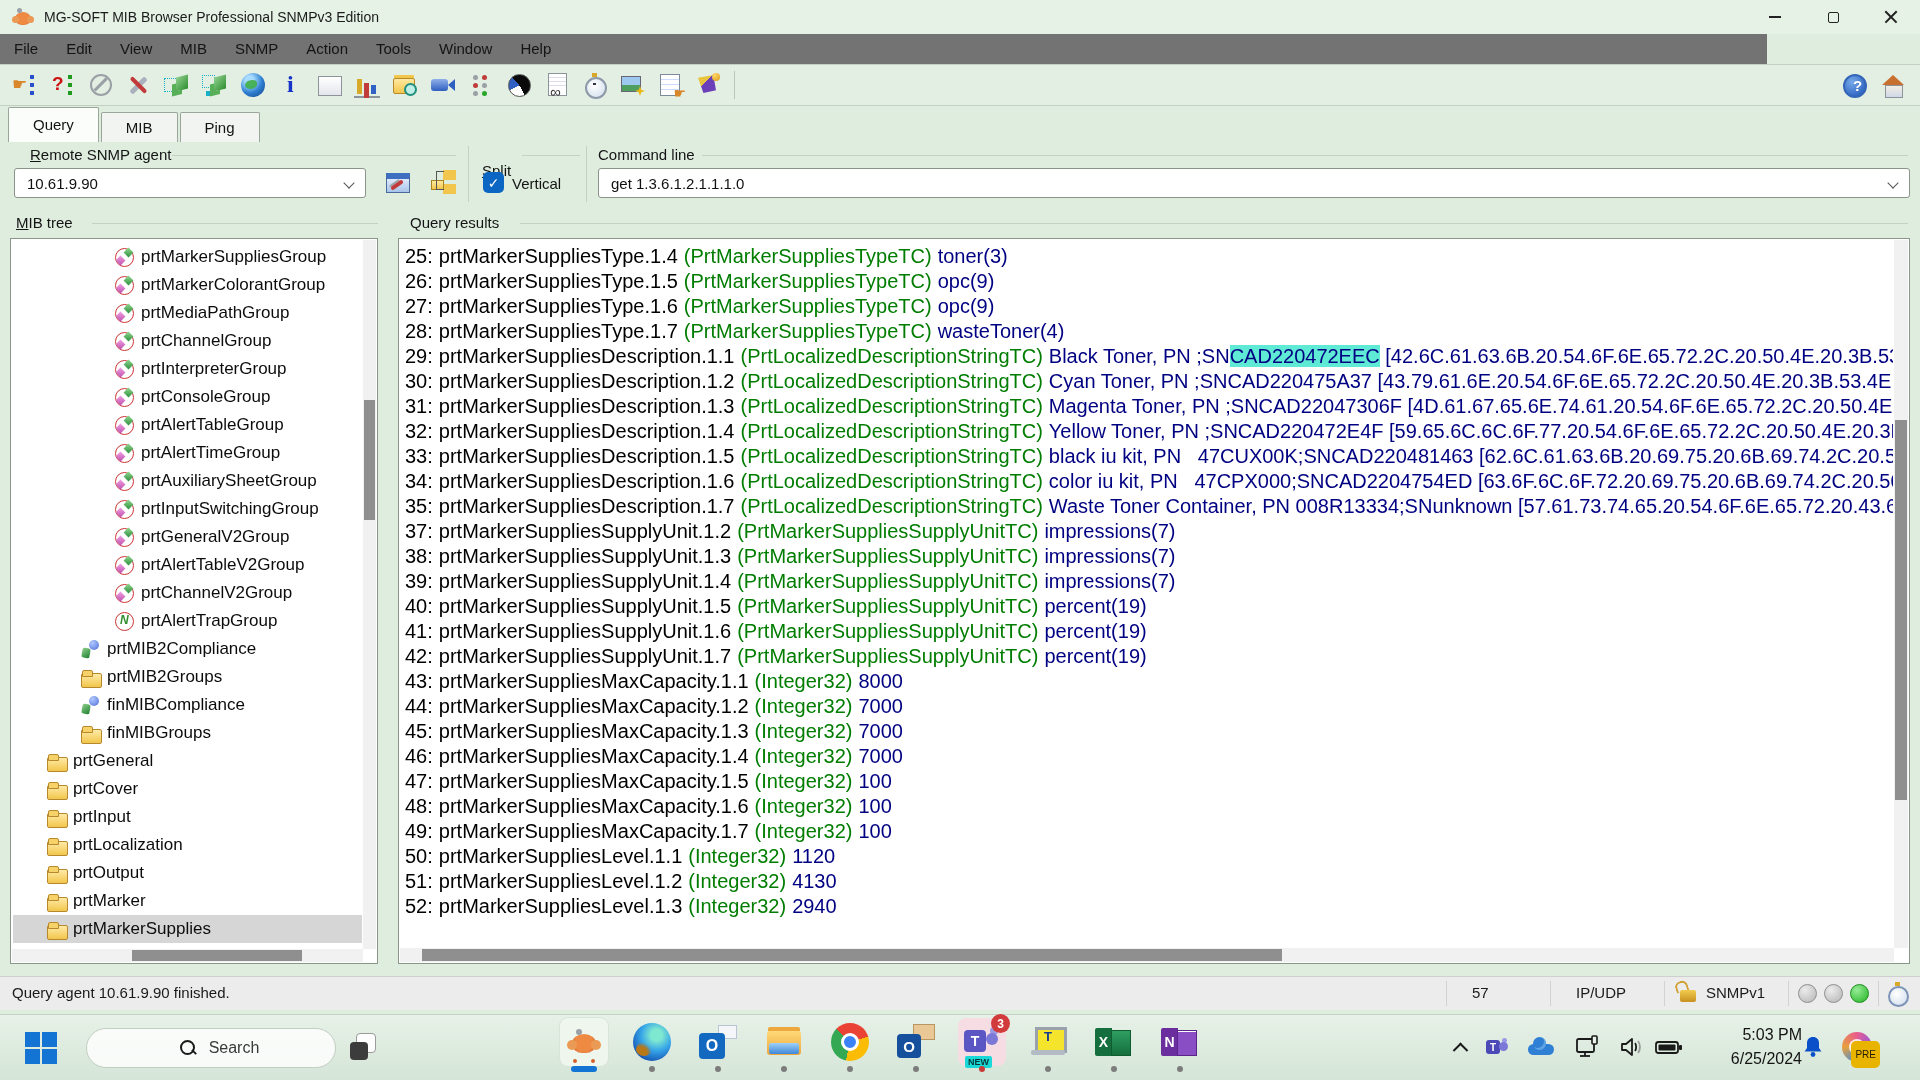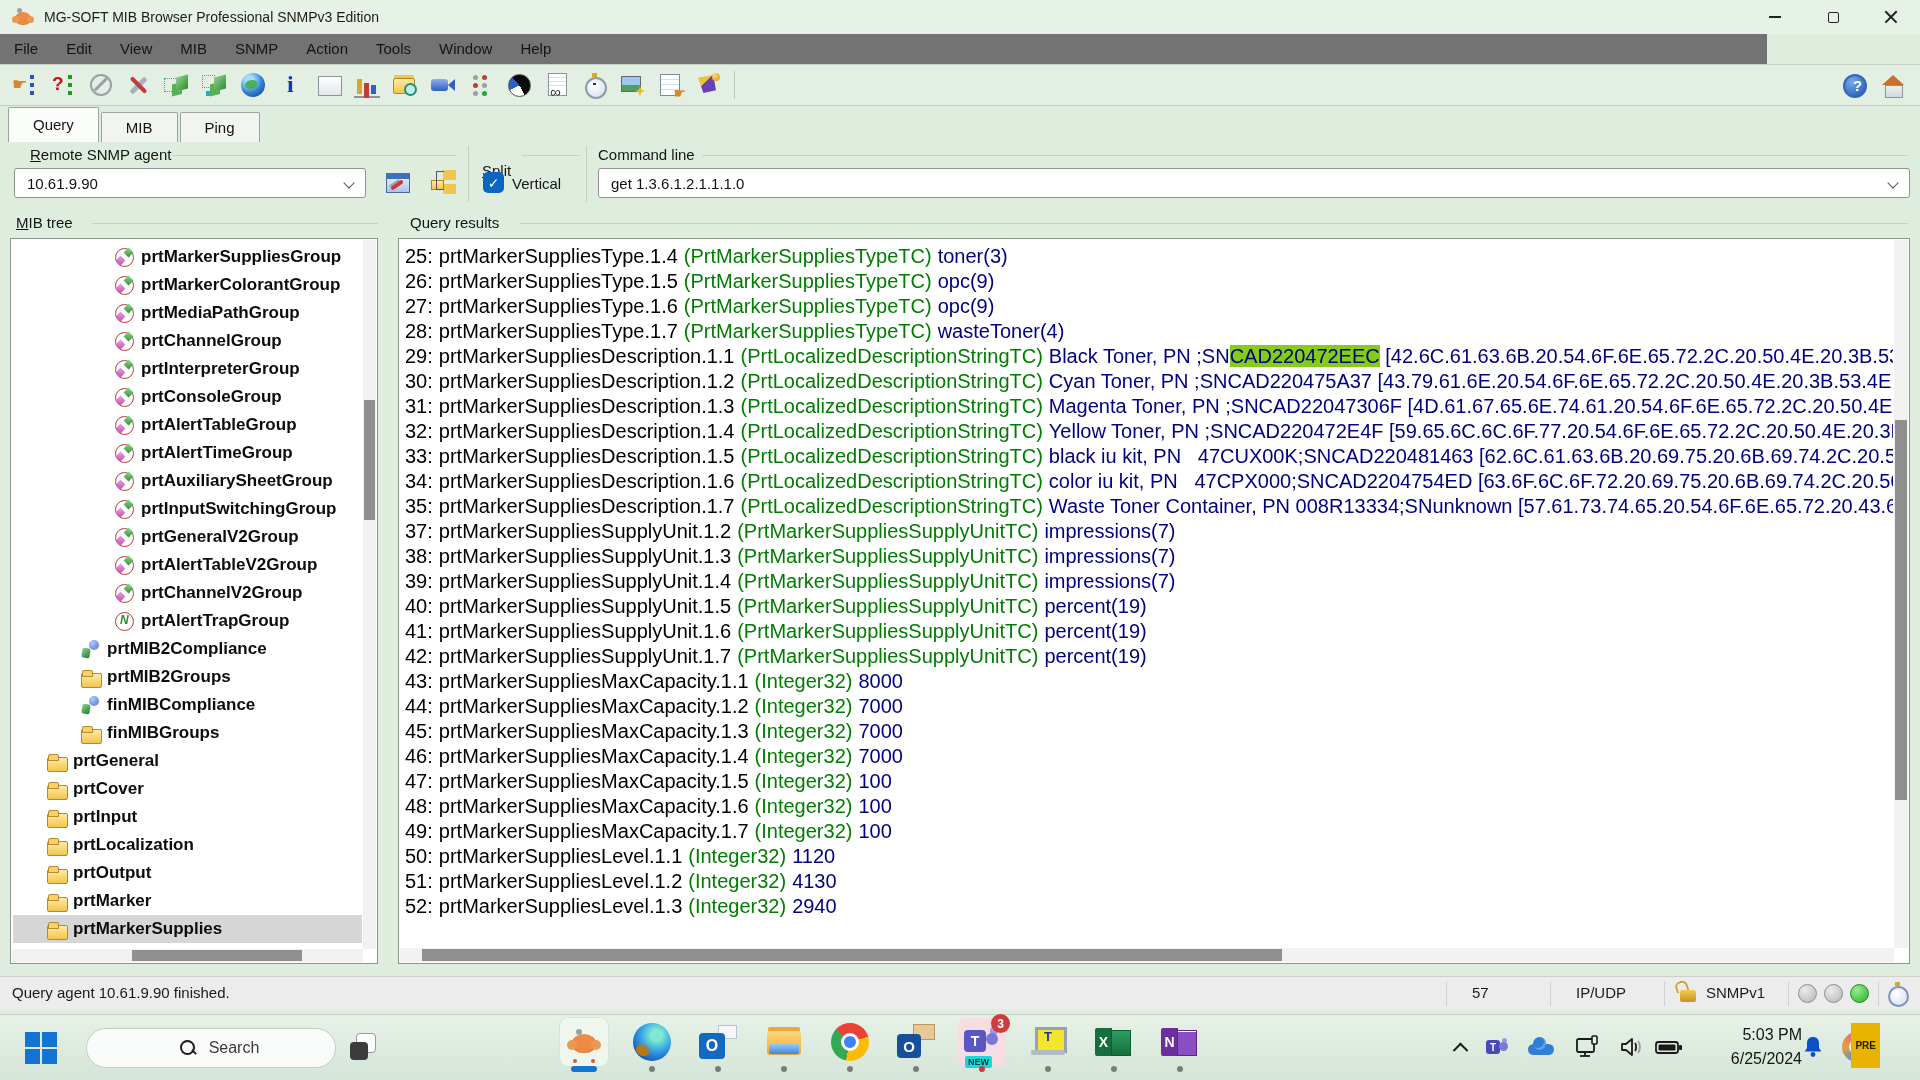--- a/index.html
+++ b/index.html
@@ -93,21 +93,21 @@
   .i-agenttree { position:relative; width:26px; height:24px; }
   .i-agenttree::before { content:""; position:absolute; left:2px; top:9px; width:11px; height:8px; background:linear-gradient(#ffe9a0,#f2c64c); border:1px solid #a8841f; box-shadow:12px -10px 0 #f2c64c, 12px 4px 0 #f2c64c; }
   .i-agenttree::after { content:""; position:absolute; left:7px; top:0px; width:7px; height:17px; border-left:1px solid #555; border-top:1px solid #555; border-bottom:1px solid #555; }
   .checkbox { position:absolute; width:21px; height:21px; background:#0a66c2; border-radius:5px; display:flex; align-items:center; justify-content:center; color:#fff; font-size:14px; }
 
   
   .mainlabels { position:absolute; left:0; top:210px; width:1920px; height:28px; }
 
   
   .panel { position:absolute; background:#fff; border:1px solid #8a968a; }
-  .treepanel { left:10px; top:238px; width:368px; height:726px;font-weight:bold; }
+  .treepanel { left:10px; top:238px; width:368px; height:726px; }
   .resultspanel { left:398px; top:238px; width:1512px; height:726px; }
   .tree-rows { position:absolute; left:2px; top:4px; right:15px; bottom:15px; overflow:hidden; }
   .titem { height:28px; display:flex; align-items:center; font-size:17px; color:#0c0c0c; white-space:nowrap; }
   .titem.sel { background:#d6d6d6; }
   .ind1 { padding-left:34px; } .ind2 { padding-left:68px; } .ind3 { padding-left:102px; }
   .ticon { position:relative; width:19px; height:19px; margin-right:7px; flex:0 0 19px; }
   .ti-group { border:1.4px solid #cc3333; border-radius:50%; }
   .ti-group::before { content:""; position:absolute; left:1px; bottom:2px; width:7px; height:7px; background:linear-gradient(135deg,#f0a0e0,#c050b0); transform:rotate(45deg); }
   .ti-group::after { content:""; position:absolute; right:1px; top:0px; width:7px; height:7px; background:linear-gradient(135deg,#90d890,#2f8f3f); transform:rotate(45deg); }
   .ti-trap { border:1.4px solid #cc3333; border-radius:50%; }
@@ -116,21 +116,21 @@
   .ti-comp::after { content:""; position:absolute; right:1px; top:0px; width:10px; height:10px; border-radius:50%; background:radial-gradient(circle at 35% 30%, #b0c8ff, #4f6fd8); }
   .ti-folder { }
   .ti-folder::before { content:""; position:absolute; left:0; top:5px; width:19px; height:13px; background:linear-gradient(#ffeaa6,#f2c64c); border:1px solid #b8892c; border-radius:2px; }
   .ti-folder::after { content:""; position:absolute; left:1px; top:2px; width:9px; height:5px; background:#f6d268; border:1px solid #b8892c; border-radius:2px 2px 0 0; }
 
   .res-rows { position:absolute; left:6px; top:5px; right:16px; bottom:16px; overflow:hidden; }
   .rrow { height:25px; line-height:25px; font-size:20px; white-space:pre; overflow:hidden; }
   .rnum, .rname { color:#000; } .rnum { margin-right:6px; } .rname { margin-right:6px; }
   .rtype { color:#007d00; margin-right:6px; }
   .rval { color:#000082; }
-  .rhl { background:#84cc16; }
+  .rhl { background:#5eead4; }
   .rhl:empty { display:none; }
 
   
   .sb { position:absolute; background:#f1f1f1; }
   .sb-thumb { position:absolute; background:#8f8f8f; }
   .tree-vsb { right:1px; top:1px; width:13px; bottom:14px; }
   .tree-vsb .sb-thumb { left:1px; right:1px; top:160px; height:120px; }
   .tree-hsb { left:1px; right:14px; bottom:1px; height:13px; }
   .tree-hsb .sb-thumb { top:1px; bottom:1px; left:120px; width:170px; }
   .res-vsb { right:1px; top:1px; width:14px; bottom:15px; }
@@ -202,21 +202,21 @@
   
   .tray-item { position:absolute; top:1030px; display:flex; align-items:center; justify-content:center; width:34px; height:34px; }
   .chev-up { width:11px; height:11px; border-top:2.4px solid #1a1a1a; border-right:2.4px solid #1a1a1a; transform:rotate(-45deg) translate(-2px,2px); }
   .tray-teams { position:relative; width:22px; height:22px; }
   .tray-teams .sq-letter { left:0; top:4px; width:14px; height:14px; background:#4b48b8; font-size:10px; border-radius:3px; }
   .tray-teams::after { content:""; position:absolute; right:0; top:6px; width:9px; height:9px; border-radius:50%; background:#7b78d8; box-shadow:1px -6px 0 -2px #9a98e4; }
   .tray-cloud { position:relative; width:30px; height:20px; }
   .tray-cloud::before { content:""; position:absolute; left:2px; bottom:2px; width:26px; height:11px; background:#2f7fd4; border-radius:8px; }
   .tray-cloud::after { content:""; position:absolute; left:7px; top:0px; width:13px; height:13px; background:#2f7fd4; border-radius:50%; box-shadow:inset -2px -2px 0 #5fa4e4; }
   .time-block { position:absolute; right:118px; top:1023px; text-align:right; font-size:16px; color:#141414; line-height:24px; }
-  .pre-badge { position:absolute; bottom:-4px; right:-6px; background:#e8b400; color:#241c00; font-size:10px; font-weight:bold; padding:17px 4px; border-radius:0; }
+  .pre-badge { position:absolute; bottom:-4px; right:-6px; background:#e8b400; color:#241c00; font-size:10px; font-weight:normal; padding:8px 4px; border-radius:5px; }
   .copilot { position:relative; width:30px; height:30px; border-radius:50%; background:conic-gradient(#e85c8c, #8c5ce8, #3c8ce8, #e8a03c, #e85c8c); }
   .copilot::after { content:""; position:absolute; left:7px; top:7px; width:16px; height:16px; border-radius:50%; background:rgba(255,255,255,.85); }
 </style>
 </head>
 <body>
 
 <div id="screen">
 
   <div class="titlebar">
     <span class="crab"></span>

